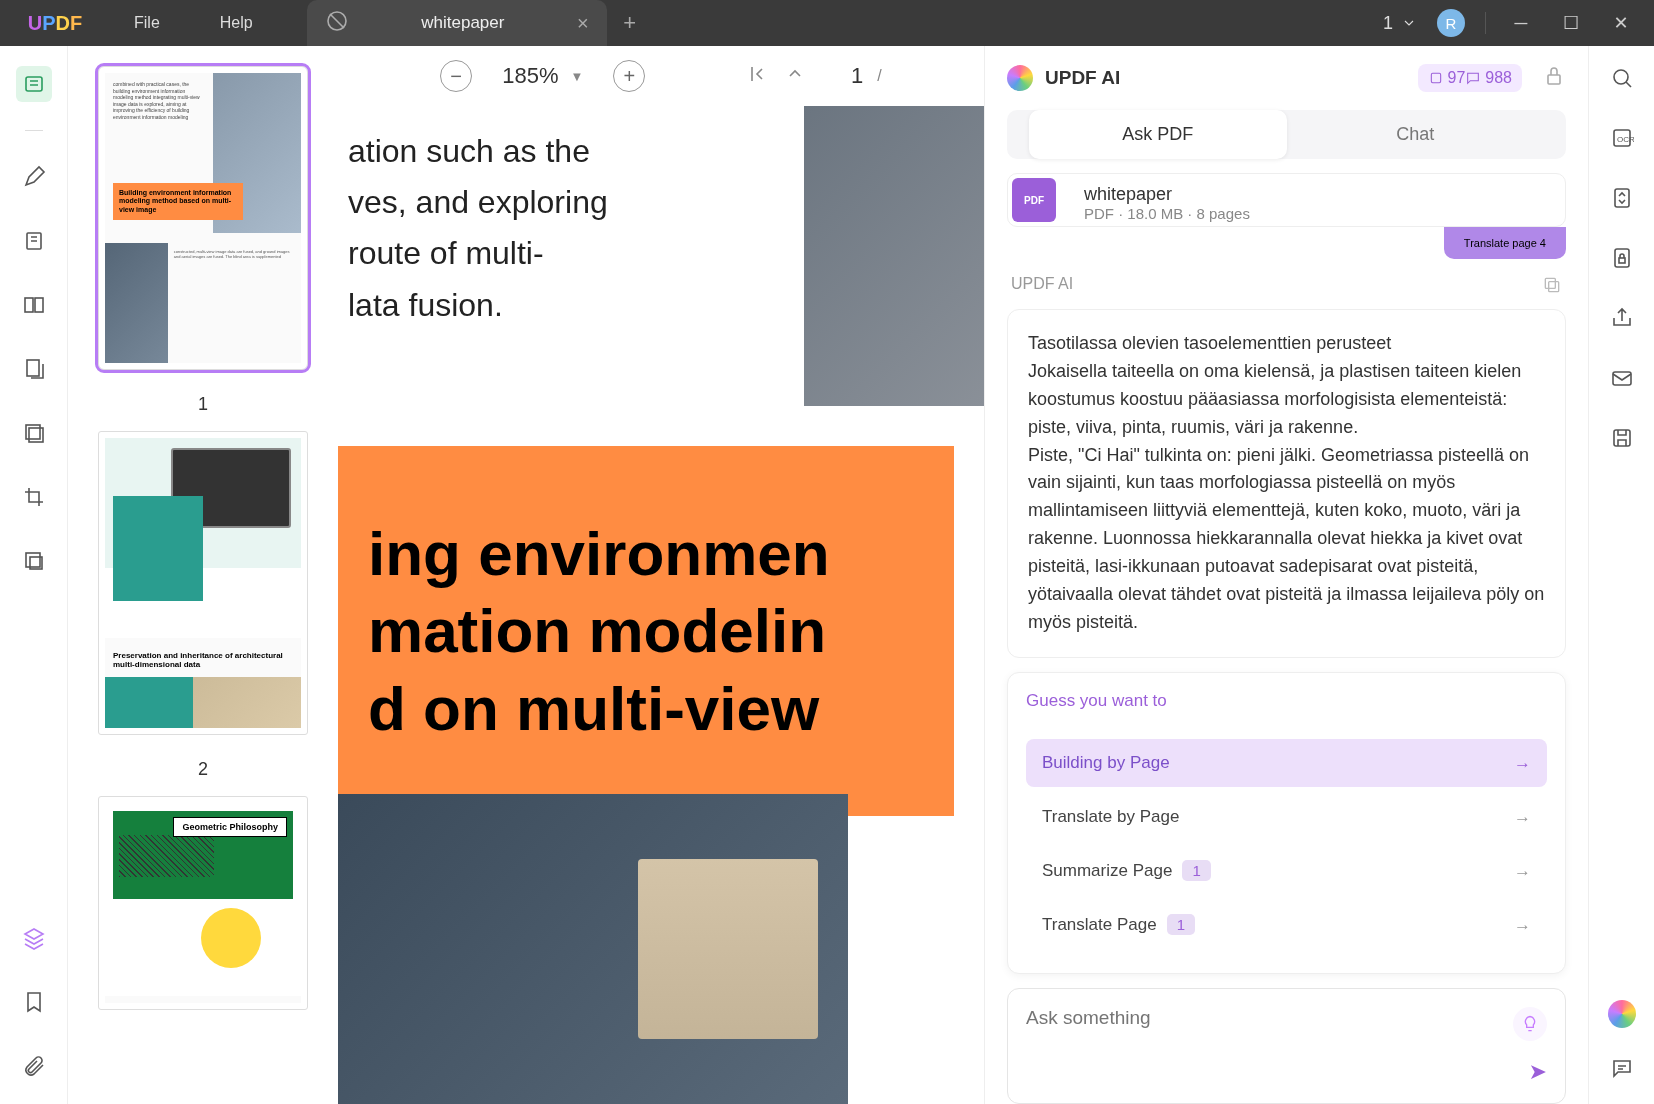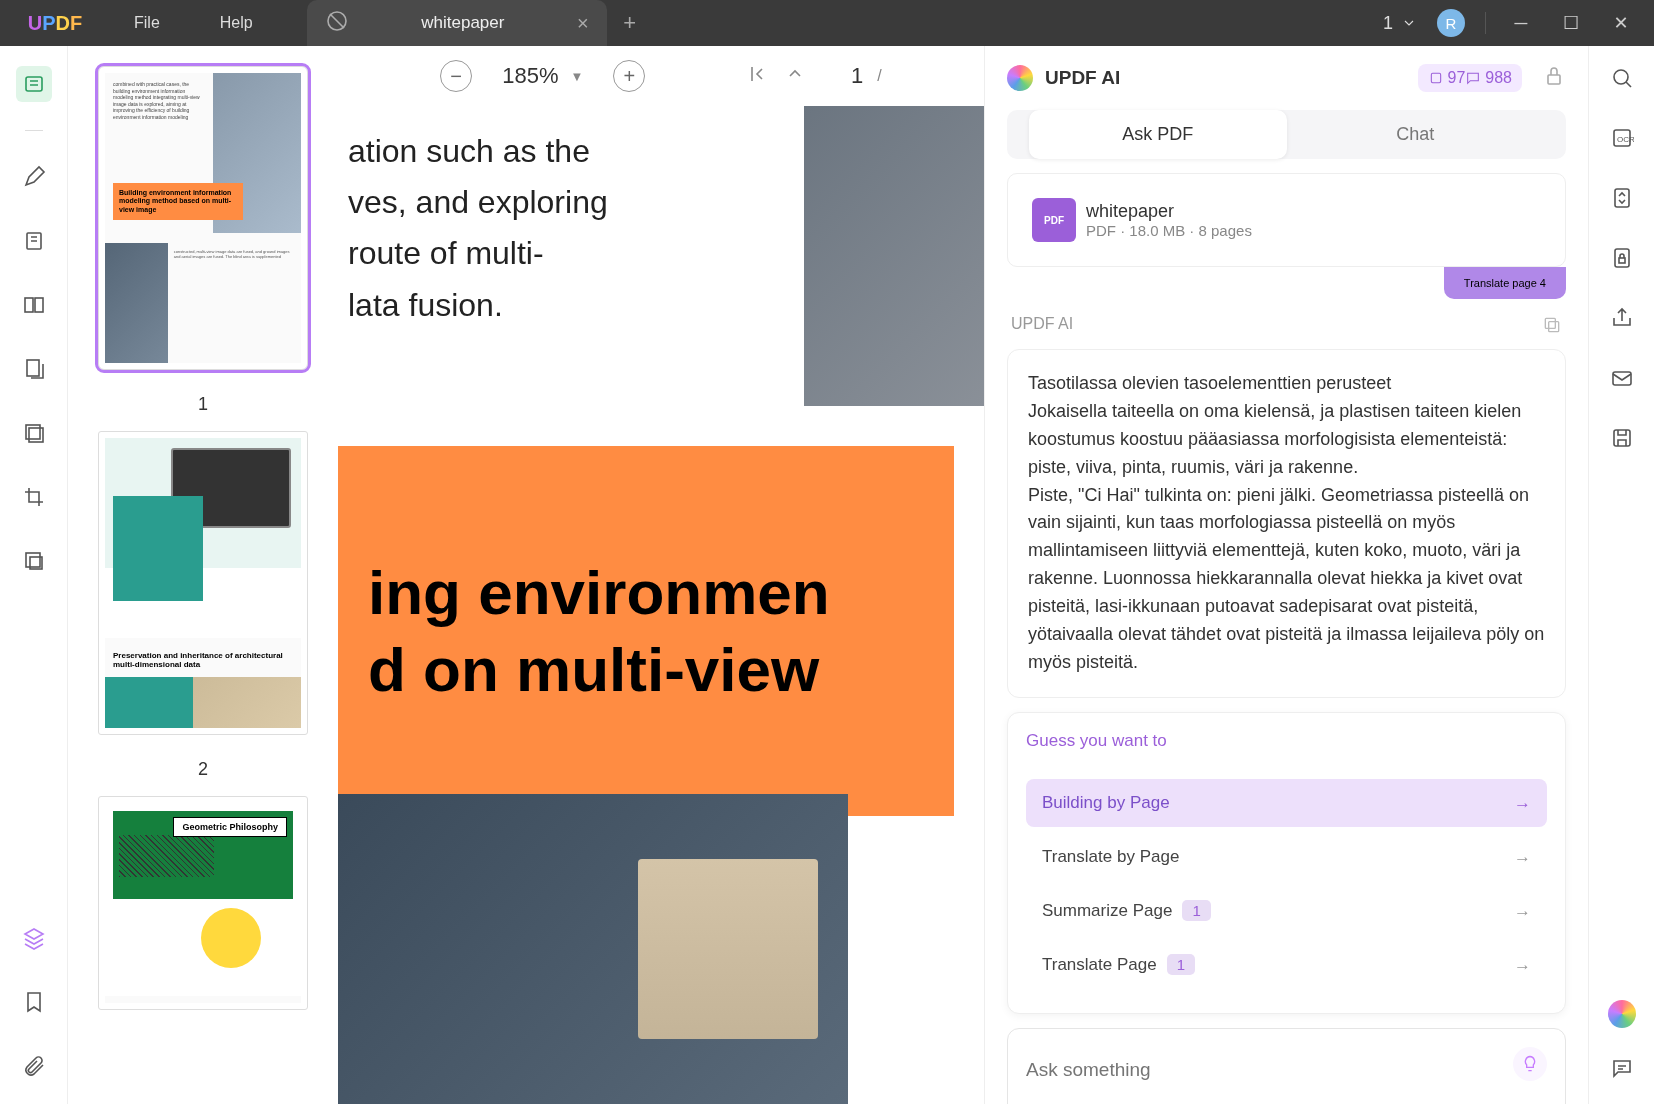--- a/index.html
+++ b/index.html
@@ -69,38 +69,38 @@
 .ai-header{padding:18px 22px;display:flex;align-items:center;gap:12px}
 .ai-logo{width:26px;height:26px;background:conic-gradient(#ff6b9d,#ffd93d,#6bcf7f,#5b9ee8,#c77dff,#ff6b9d);border-radius:50%}
 .ai-title{font-size:19px;font-weight:600;color:#333;flex:1}
 .ai-badges{display:flex;gap:0;align-items:center;background:#f3e9ff;border-radius:8px;padding:5px 10px}
 .badge{display:flex;align-items:center;gap:4px;font-size:16px;color:#9b5fd9}
 .badge svg{stroke:#9b5fd9}
 .lock{margin-left:8px;color:#aaa}
 .ai-tabs{padding:0 22px;display:flex;gap:0;background:#f5f5f7;border-radius:10px;margin:0 22px 14px}
 .ai-tab{flex:1;padding:14px;text-align:center;font-size:18px;cursor:pointer;color:#777;border-radius:10px}
 .ai-tab.active{background:#fff;color:#333;box-shadow:0 1px 4px rgba(0,0,0,.08)}
-.ai-file{margin:0 22px 8px;padding:24px;display:flex;align-items:center;gap:10px;background:#fff;border:1px solid #eee;border-radius:10px}
+.ai-file{margin:0 22px 8px;padding:4px;display:flex;align-items:flex-end;gap:28px;background:#fff;border:1px solid #eee;border-radius:10px}
 .pdf-icon{width:44px;height:44px;background:#9b5fd9;border-radius:6px;display:flex;align-items:center;justify-content:center;color:#fff;font-size:10px;font-weight:bold}
 .file-info{flex:1}
 .file-name{font-size:18px;color:#333}
 .file-meta{font-size:15px;color:#888}
 .trans-btn{margin-left:auto;margin-right:22px;background:#b088e8;color:#000000;padding:10px 20px;border-radius:0 0 10px 10px;font-size:11px;width:fit-content;align-self:flex-end;margin-top:-8px;margin-bottom:12px}
 .ai-label{padding:4px 26px 10px;font-size:16px;color:#999;display:flex;justify-content:space-between}
 .copy-icon{color:#bbb;cursor:pointer}
 .ai-msg{margin:0 22px 14px;background:#fff;border:1px solid #eee;border-radius:12px;padding:20px;font-size:18px;line-height:1.55;color:#333}
 .suggest{margin:0 22px 14px;background:#fff;border:1px solid #eee;border-radius:12px;padding:18px;box-shadow:0 2px 8px rgba(0,0,0,.05)}
 .suggest-title{color:#9b5fd9;font-size:17px;margin-bottom:28px}
 .suggest-item{padding:14px 16px;border-radius:8px;display:flex;align-items:center;justify-content:space-between;font-size:17px;color:#444;cursor:pointer;margin-bottom:6px}
 .suggest-item.hl{background:#ede0fb;color:#7b4fc9}
 .suggest-item .arrow{color:#999}
 .suggest-item.hl .arrow{color:#9b5fd9}
 .pagenum-badge{background:#e8ddf5;color:#9b5fd9;padding:2px 10px;border-radius:5px;font-size:15px;margin-left:10px}
 .ai-input{margin:0 22px 18px;border:1px solid #e5e5e5;border-radius:12px;padding:18px;display:flex;flex-direction:column;gap:18px}
-.ai-input-row{display:flex;align-items:flex-end;gap:15px}
+.ai-input-row{display:flex;align-items:flex-start;gap:15px}
 .ai-input input{flex:1;border:none;font-size:19px;color:#777;outline:none}
 .bulb{width:34px;height:34px;border-radius:50%;background:#faf5ff;display:flex;align-items:center;justify-content:center;color:#c77dff}
 .send{align-self:flex-end;color:#9b5fd9;font-size:22px;cursor:pointer}
 .right-tools{width:66px;background:#fff;display:flex;flex-direction:column;align-items:center;padding-top:20px;gap:32px;border-left:1px solid #eee}
 .rtool{color:#555;cursor:pointer}
 .rtool-bottom{margin-top:auto;margin-bottom:20px;display:flex;flex-direction:column;gap:28px;align-items:center}
 .rb-logo{width:28px;height:28px;background:conic-gradient(#ff6b9d,#ffd93d,#6bcf7f,#5b9ee8,#c77dff,#ff6b9d);border-radius:50%}
 svg{width:24px;height:24px;stroke:currentColor;fill:none;stroke-width:1.6}
 </style>
 </head>
@@ -283,20 +283,21 @@
       <div class="doc">
         <div class="doc-text">
           <div>ation such as the</div>
             <div>ves, and exploring</div>
             <div> route of multi-</div>
             <div>lata fusion.</div>
         </div>
         <div class="doc-img1"></div>
         <div class="doc-orange">
           <div>ing environmen</div>
+            <div>mation modelin</div>
             <div>d on multi-view</div>
         </div>
         <div class="doc-img2">
             <div class="doc-building"></div>
           </div>
       </div>
     </div>
   </div>
 
   <div class="aipanel">

